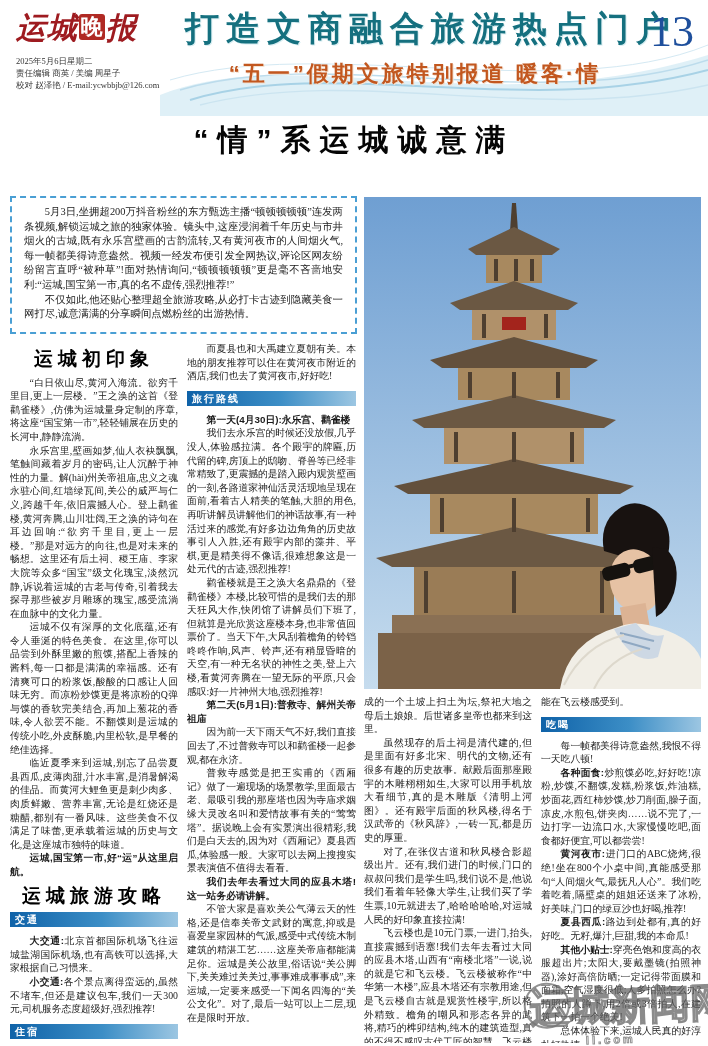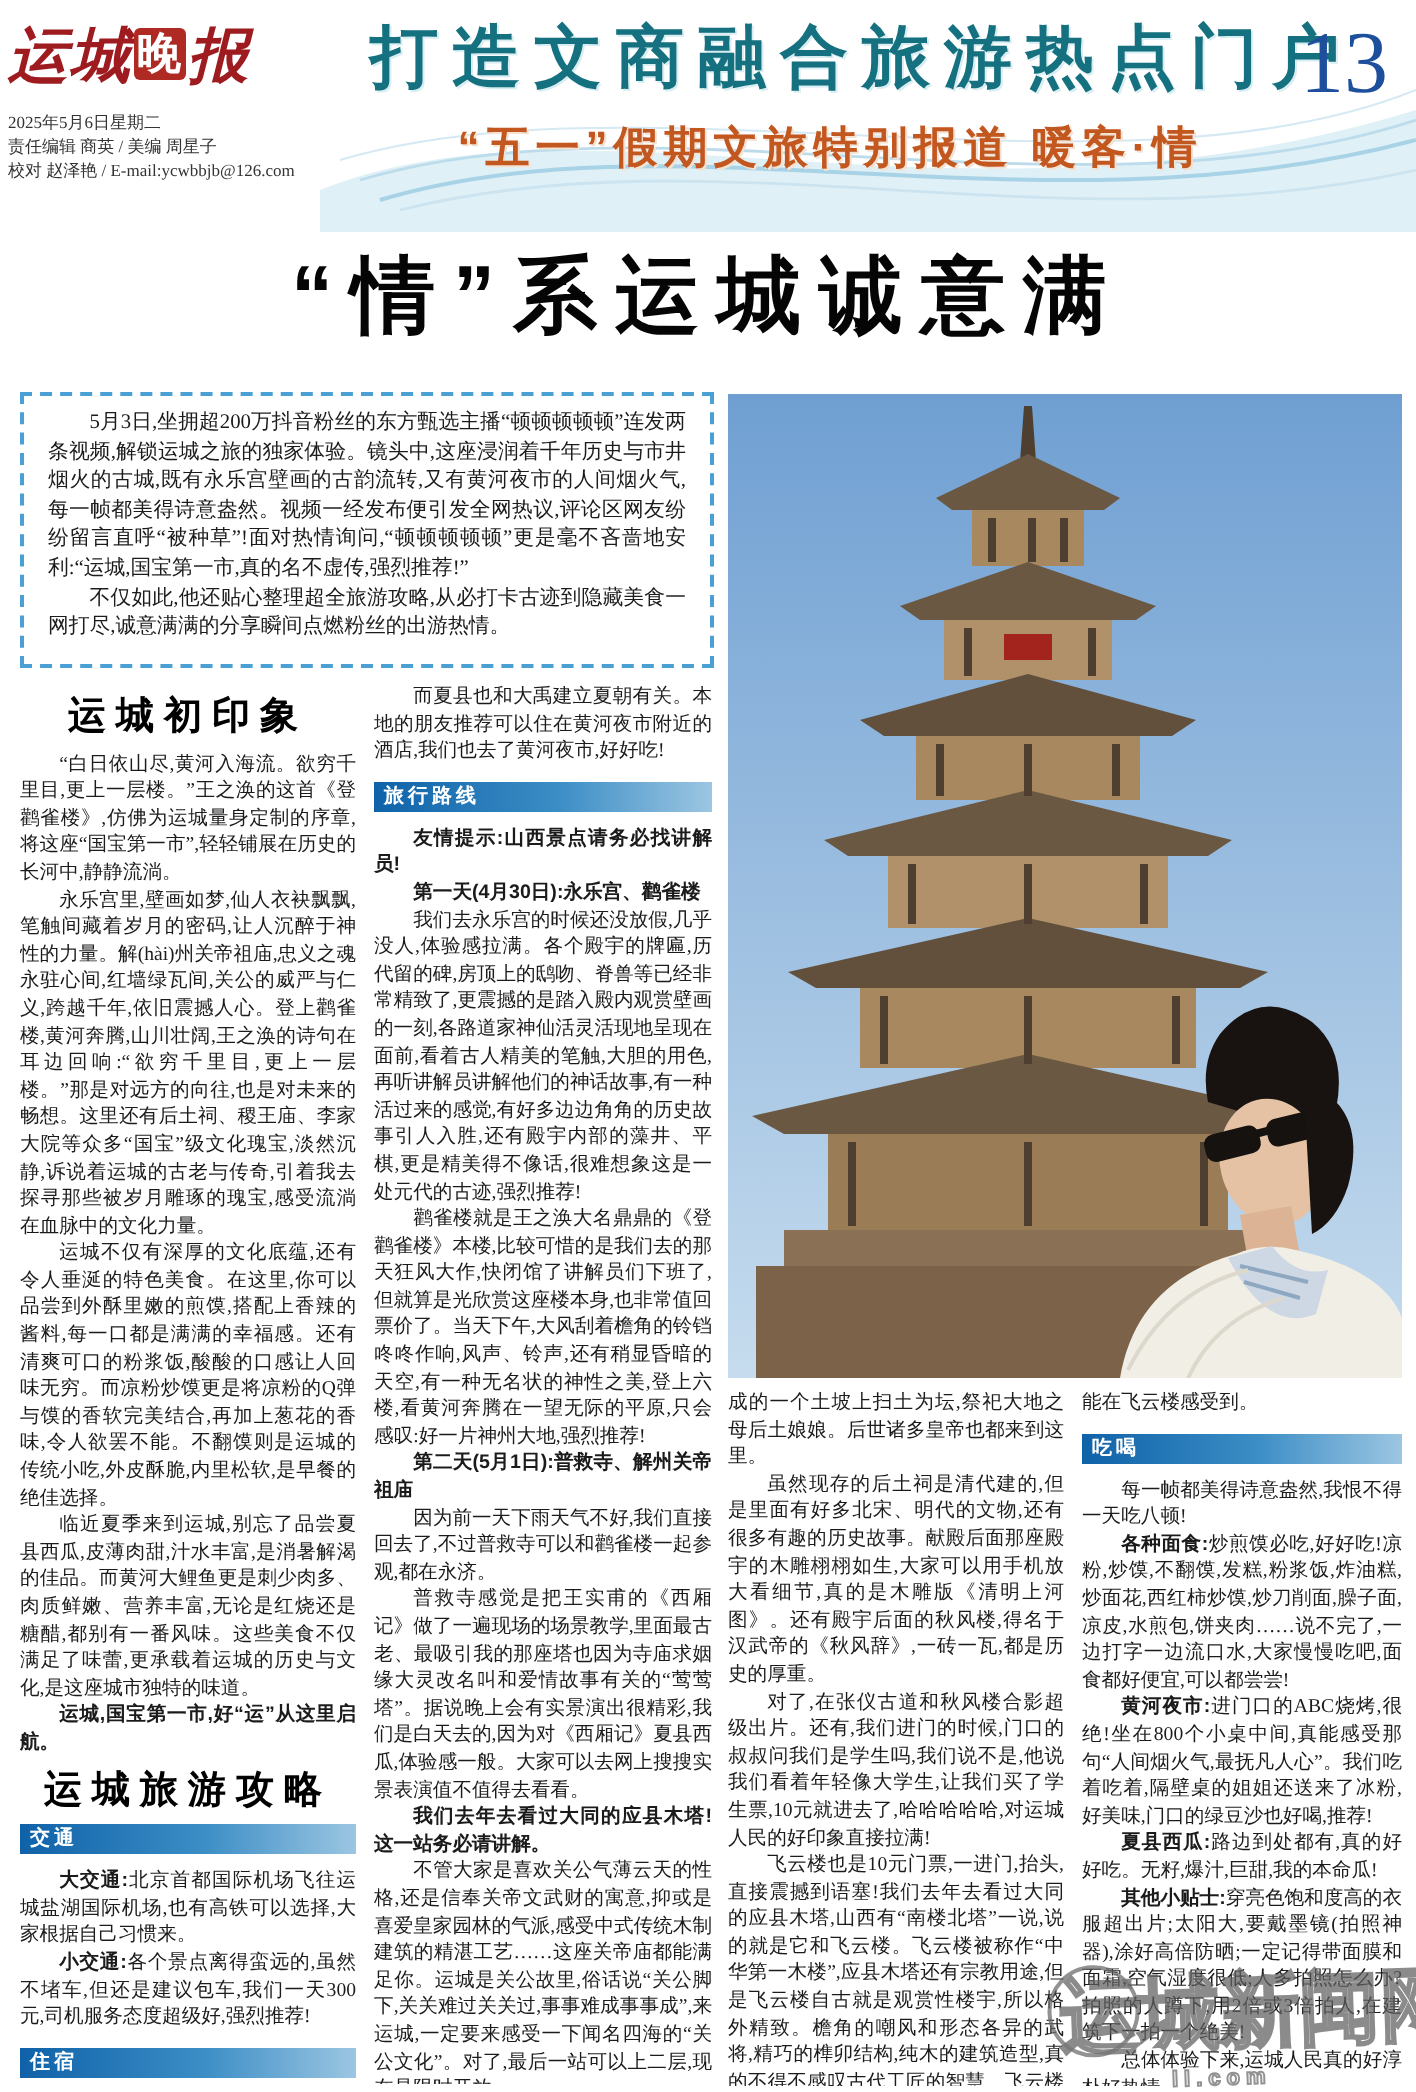--- a/index.html
+++ b/index.html
@@ -5,38 +5,38 @@
   * { margin:0; padding:0; box-sizing:border-box; }
   html,body { background:#e8e8e6; }
   .page {
     position:relative; width:708px; height:1046px; margin:0 auto;
     background:#ffffff; overflow:hidden;
     font-family:"Liberation Serif", serif; color:#1b1b1b;
   }
   
   .hdr { position:absolute; left:0; top:0; width:708px; height:116px; }
   .hdr svg.waves { position:absolute; left:0; top:0; }
-  .masthead { position:absolute; left:4px; top:8px; width:190px; }
+  .masthead { position:absolute; left:16px; top:8px; width:190px; }
   .logo { font-family:"Liberation Serif", serif; font-weight:bold; font-style:italic;
           color:#9e1b20; font-size:30px; letter-spacing:1px; white-space:nowrap; }
   .logo .seal { display:inline-block; font-style:normal; background:#b02a24; color:#fff;
           font-size:22px; width:26px; height:26px; line-height:26px; text-align:center;
           border-radius:3px; vertical-align:4px; margin:0 1px; }
   .mast-small { margin-top:6px; font-size:8.5px; line-height:12px; color:#333;
           font-family:Liberation Serif, serif; }
   .banner { position:absolute; left:185px; top:6px; width:460px; text-align:center; }
   .banner-l1 { font-family:"Liberation Serif", serif; font-weight:bold; font-size:34px;
           letter-spacing:7px; color:#15707f; text-shadow:1px 1px 0 #d8eef2; white-space:nowrap; }
   .banner-l2 { margin-top:7px; font-family:"Liberation Sans", sans-serif; font-weight:bold;
           font-size:22px; letter-spacing:3px; color:#c2571f; text-shadow:1px 1px 0 #f3e2d2; white-space:nowrap; }
   .pagenum { position:absolute; right:14px; top:6px; font-family:"Liberation Serif", serif;
           font-weight:normal; font-size:44px; color:#1e4f9c; }
   
   .headline { position:absolute; left:0; top:120px; width:708px; text-align:center;
-          font-family:"Liberation Sans", sans-serif; font-weight:900; font-size:42px;
+          font-family:"Liberation Sans", sans-serif; font-weight:900; font-size:30px;
           letter-spacing:9px; color:#050505; white-space:nowrap; }
   
   .intro { position:absolute; left:10px; top:196px; width:347px; height:138px;
           border:2px dashed #4a9fd4; padding:7px 12px 6px 12px;
           font-size:10.4px; line-height:14.6px; text-align:justify; }
   .intro .lbl { font-weight:bold; }
   .intro p { text-indent:2em; }
   
   .photo { position:absolute; left:364px; top:197px; width:337px; height:492px; overflow:hidden; }
   
@@ -180,21 +180,20 @@
     <div class="bar">交通</div>
     <p><b class="bold-line">大交通:</b><span>北京首都国际机场飞往运城盐湖国际机场,也有高铁可以选择,大家根据自己习惯来。</span></p>
     <p><b class="bold-line">小交通:</b><span>各个景点离得蛮远的,虽然不堵车,但还是建议包车,我们一天300元,司机服务态度超级好,强烈推荐!</span></p>
     <div class="bar">住宿</div>
 
   </div>
 
   <div class="col col2">
     <p>而夏县也和大禹建立夏朝有关。本地的朋友推荐可以住在黄河夜市附近的酒店,我们也去了黄河夜市,好好吃!</p>
     <div class="bar">旅行路线</div>
-    <p class="bold-line">友情提示:山西景点请务必找讲解员!</p>
     <p class="bold-line">第一天(4月30日):永乐宫、鹳雀楼</p>
     <p>我们去永乐宫的时候还没放假,几乎没人,体验感拉满。各个殿宇的牌匾,历代留的碑,房顶上的鸱吻、脊兽等已经非常精致了,更震撼的是踏入殿内观赏壁画的一刻,各路道家神仙活灵活现地呈现在面前,看着古人精美的笔触,大胆的用色,再听讲解员讲解他们的神话故事,有一种活过来的感觉,有好多边边角角的历史故事引人入胜,还有殿宇内部的藻井、平棋,更是精美得不像话,很难想象这是一处元代的古迹,强烈推荐!</p>
     <p>鹳雀楼就是王之涣大名鼎鼎的《登鹳雀楼》本楼,比较可惜的是我们去的那天狂风大作,快闭馆了讲解员们下班了,但就算是光欣赏这座楼本身,也非常值回票价了。当天下午,大风刮着檐角的铃铛咚咚作响,风声、铃声,还有稍显昏暗的天空,有一种无名状的神性之美,登上六楼,看黄河奔腾在一望无际的平原,只会感叹:好一片神州大地,强烈推荐!</p>
     <p class="bold-line">第二天(5月1日):普救寺、解州关帝祖庙</p>
     <p>因为前一天下雨天气不好,我们直接回去了,不过普救寺可以和鹳雀楼一起参观,都在永济。</p>
     <p>普救寺感觉是把王实甫的《西厢记》做了一遍现场的场景教学,里面最古老、最吸引我的那座塔也因为寺庙求姻缘大灵改名叫和爱情故事有关的“莺莺塔”。据说晚上会有实景演出很精彩,我们是白天去的,因为对《西厢记》夏县西瓜,体验感一般。大家可以去网上搜搜实景表演值不值得去看看。</p>
     <p class="bold-line">我们去年去看过大同的应县木塔!这一站务必请讲解。</p>
     <p>不管大家是喜欢关公气薄云天的性格,还是信奉关帝文武财的寓意,抑或是喜爱皇家园林的气派,感受中式传统木制建筑的精湛工艺……这座关帝庙都能满足你。运城是关公故里,俗话说“关公脚下,关关难过关关过,事事难成事事成”,来运城,一定要来感受一下闻名四海的“关公文化”。对了,最后一站可以上二层,现在是限时开放。</p>
 
   </div>

